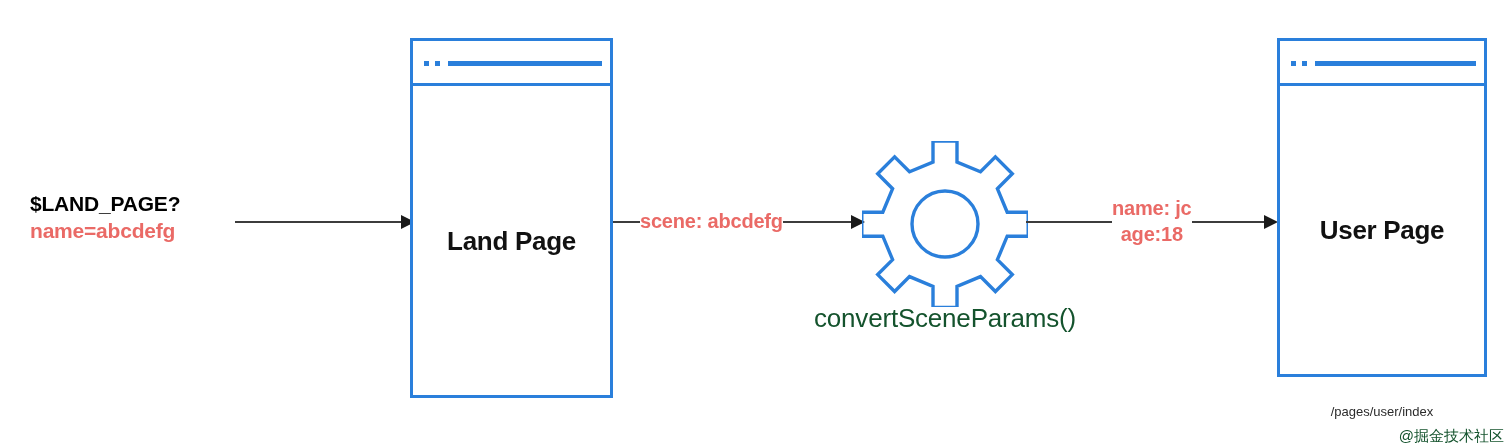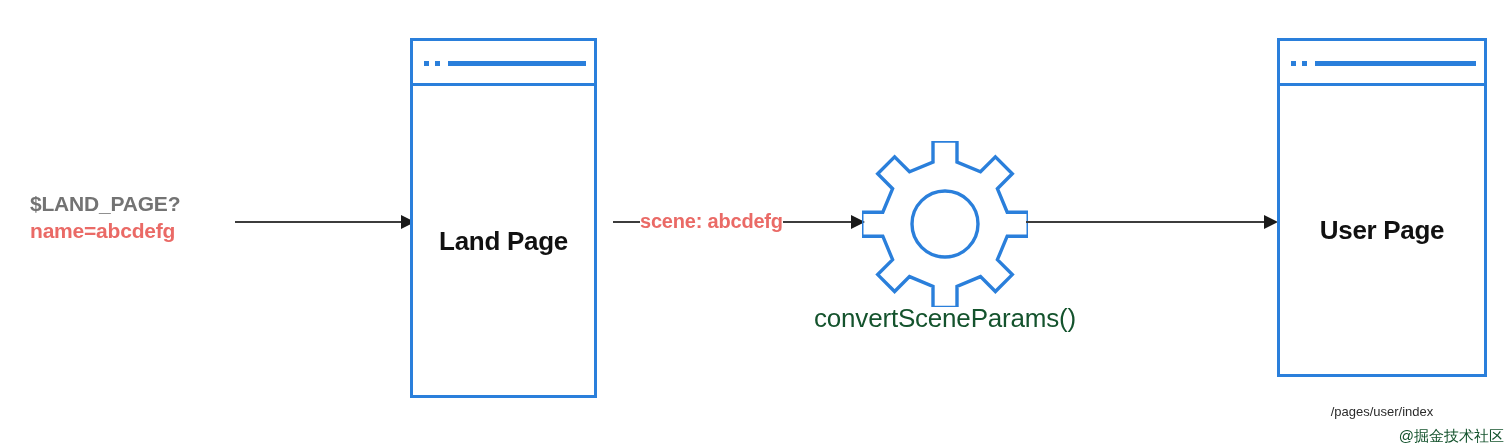--- a/index.html
+++ b/index.html
@@ -24,21 +24,21 @@
     left: 30px;
     top: 190px;
     width: 200px;
     text-align: left;
     line-height: 1.30;
   }
   .url-black {
     display: block;
     font-size: 21px;
     font-weight: bold;
-    color: #737373;
+    color: #000000;
     letter-spacing: -0.2px;
     white-space: nowrap;
   }
   .url-red {
     display: block;
     font-size: 21px;
     font-weight: bold;
     color: #ea6a66;
     letter-spacing: -0.2px;
     white-space: nowrap;
@@ -158,21 +158,21 @@
   <div class="url-block">
     <span class="url-black">$LAND_PAGE?</span>
     <span class="url-red">name=abcdefg</span>
   </div>
 
   <svg class="connector" style="left:235px; top:206px;" width="180" height="32" viewBox="0 0 180 32">
     <line x1="0" y1="16" x2="166" y2="16" stroke="#3c3c3c" stroke-width="2"></line>
     <polygon points="166,9 180,16 166,23" fill="#1a1a1a"></polygon>
   </svg>
 
-  <div class="window" style="left:410px; top:38px; width:187px; height:360px;">
+  <div class="window" style="left:410px; top:38px; width:203px; height:360px;">
     <div class="window-titlebar">
       <span class="dot dot-1"></span>
       <span class="dot dot-2"></span>
       <span class="addressbar"></span>
     </div>
     <div class="window-body">
       <div class="window-title">Land Page</div>
     </div>
   </div>
 
@@ -198,20 +198,24 @@
         <circle cx="83" cy="83" r="33"></circle>
       </g>
     </svg>
   </div>
   <div class="gear-label">convertSceneParams()</div>
 
   <svg class="connector" style="left:1026px; top:206px;" width="252" height="32" viewBox="0 0 252 32">
     <line x1="0" y1="16" x2="238" y2="16" stroke="#3c3c3c" stroke-width="2"></line>
     <polygon points="238,9 252,16 238,23" fill="#1a1a1a"></polygon>
   </svg>
+  <div class="edge-label two-line" style="left:1112px; top:196px;">
+    <span>name: jc</span><br>
+    <span>age:18</span>
+  </div>
 
   <div class="window" style="left:1277px; top:38px; width:210px; height:339px;">
     <div class="window-titlebar">
       <span class="dot dot-1"></span>
       <span class="dot dot-2"></span>
       <span class="addressbar"></span>
     </div>
     <div class="window-body">
       <div class="window-title">User Page</div>
     </div>

